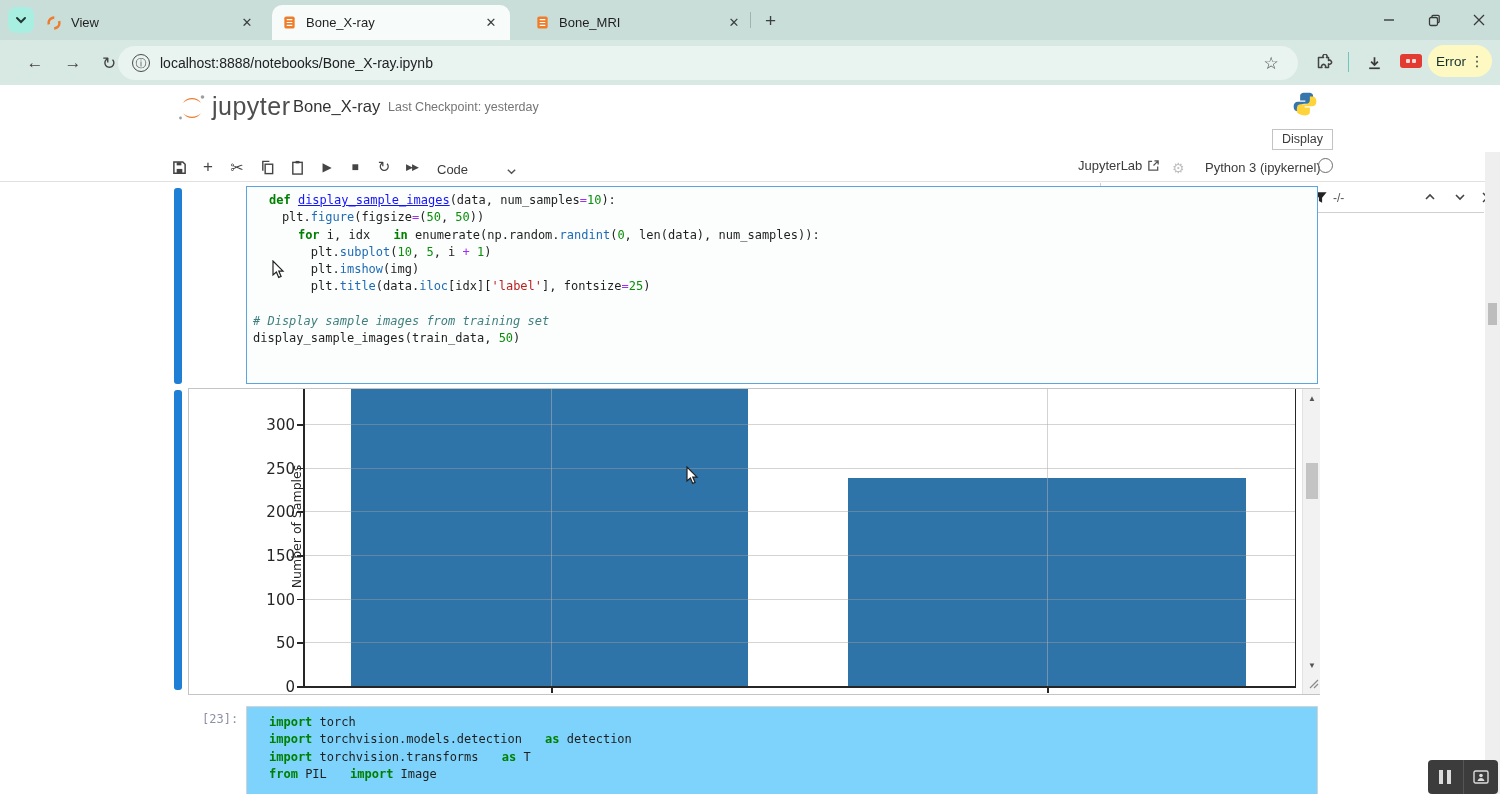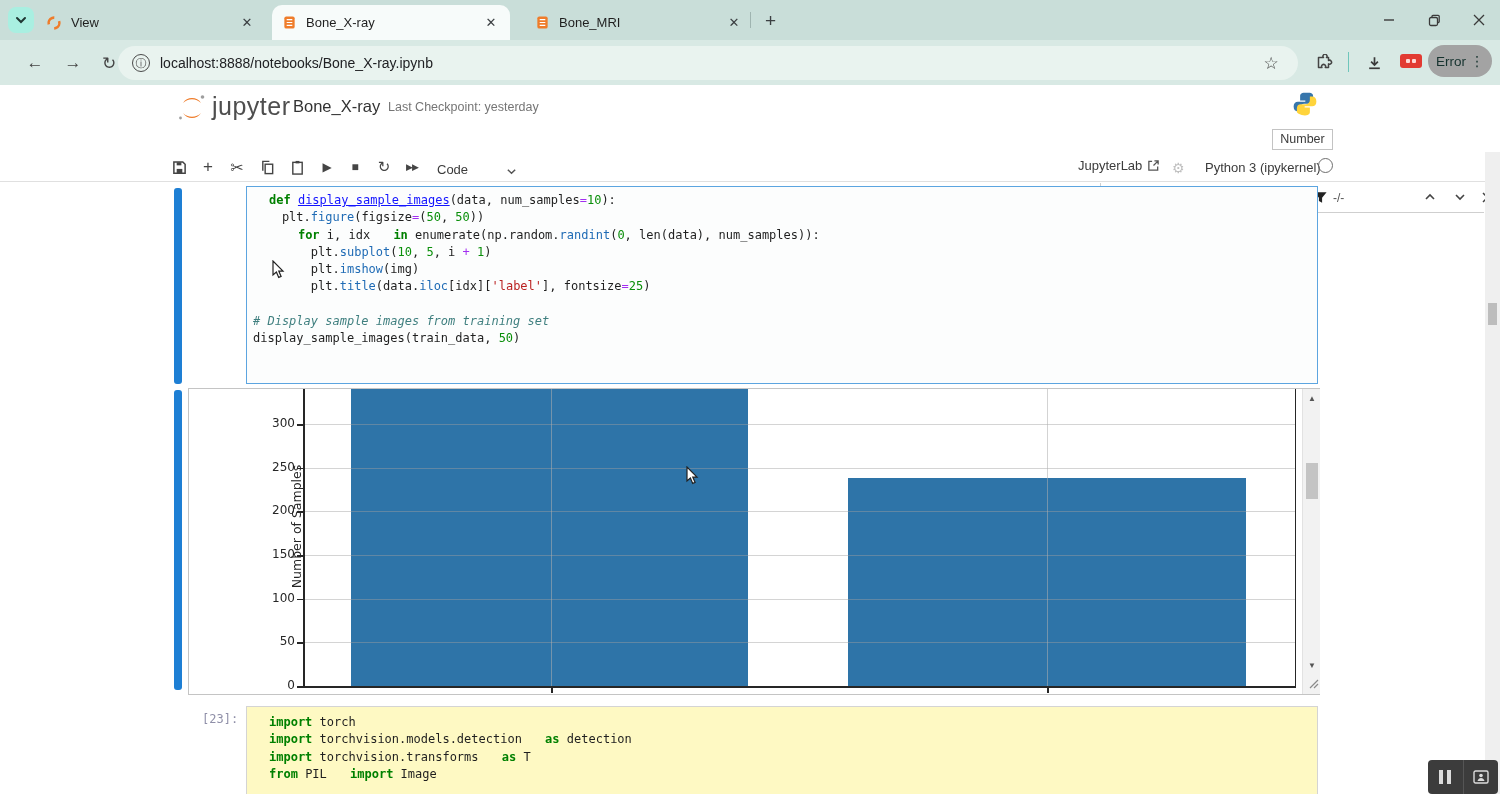--- a/index.html
+++ b/index.html
@@ -16,21 +16,21 @@
   .tab .label { flex:1; margin-left:9px; white-space:nowrap; overflow:hidden; }
   .tab .close { width:18px; height:18px; text-align:center; line-height:18px; font-size:13px; color:#3c4043; border-radius:50%; }
   .icon-btn { display:flex; align-items:center; justify-content:center; }
   #tab-search { left:8px; top:7px; width:26px; height:26px; border-radius:8px; background:#a9efe1; }
   #new-tab { left:758px; top:8px; width:25px; height:25px; font-size:19px; color:#3c4043; }
   .winctl { top:8px; width:30px; height:24px; color:#3a3a3a; font-size:15px; }
   .vdivider { width:1px; background:#9fb4b0; }
   #url-pill { left:118px; top:46px; width:1180px; height:34px; border-radius:17px; background:#e9f3ef; display:flex; align-items:center; }
   #url-text { margin-left:42px; font-size:14px; color:#202124; }
   .chrome-ico { color:#444; font-size:17px; }
-  #error-pill { left:1428px; top:45px; width:64px; height:32px; border-radius:16px; background:#a3a3a3; display:flex; align-items:center; justify-content:center; gap:4px; font-size:13.5px; color:#15322e; }
+  #error-pill { left:1428px; top:45px; width:64px; height:32px; border-radius:16px; background:#fef9c3; display:flex; align-items:center; justify-content:center; gap:4px; font-size:13.5px; color:#15322e; }
   #rec-badge { left:1400px; top:54px; width:22px; height:14px; background:#e23b32; border-radius:3px; display:flex; align-items:center; justify-content:center; gap:2px; }
   #rec-badge i { width:4px; height:4px; background:#ffd9d6; border-radius:1px; display:block; }
 
   
   #jlogo-text { left:212px; top:92px; font-size:25px; color:#4e4e4e; letter-spacing:.5px; }
   #nb-title { left:293px; top:97px; font-size:16.5px; color:#333; }
   #nb-checkpoint { left:388px; top:100px; font-size:12.5px; color:#757575; }
   #menubar { left:0; top:127px; width:1485px; height:25px; border-bottom:1px solid #dcdcdc; }
   .menu-item { position:absolute; top:4px; font-size:13.5px; color:#3b3b3b; }
   #trusted-btn { left:1272px; top:129px; width:61px; height:21px; border:1px solid #c3c3c3; background:#fff; font-size:12.5px; color:#3b3b3b; text-align:center; line-height:19px; }
@@ -60,32 +60,32 @@
   .tok-str { color:#ba2121; }
   .tok-op { color:#a22ff0; }
   .tok-com { color:#3f7f7f; font-style:italic; }
   .tok-pl { color:#1f1f1f; }
 
   #output-box { left:188px; top:388px; width:1132px; height:307px; background:#fff; border:1px solid #c4c4c4; }
   #plot { position:absolute; left:0; top:0; width:1112px; height:305px; overflow:hidden; }
   .gridline-h { position:absolute; height:1px; background:rgba(160,160,160,.45); }
   .gridline-v { position:absolute; width:1px; background:rgba(175,175,175,.55); }
   .spine { position:absolute; background:#262626; }
-  .ytick-label { position:absolute; width:34px; text-align:right; font-size:12px; color:#262626; font-family:"DejaVu Sans", sans-serif; }
+  .ytick-label { position:absolute; width:34px; text-align:right; font-size:15px; color:#262626; font-family:"DejaVu Sans", sans-serif; }
   .ytick-mark { position:absolute; width:6px; height:1.6px; background:#262626; }
   .xtick-mark { position:absolute; width:1.6px; height:5px; background:#262626; }
   #ylabel { position:absolute; left:46px; top:130px; transform:rotate(-90deg); transform-origin:center; font-size:12.5px; color:#262626; font-family:"DejaVu Sans", sans-serif; white-space:nowrap; }
   .bar-rect { position:absolute; }
 
   #out-scrollbar { position:absolute; left:1113px; top:0; width:18px; height:305px; background:#f2f2f2; border-left:1px solid #e2e2e2; }
   #out-thumb { position:absolute; left:3px; top:74px; width:12px; height:36px; background:#c4c4c4; }
   .sb-arrow { position:absolute; left:0; width:18px; text-align:center; font-size:8px; color:#555; }
 
   #import-prompt { left:202px; top:712px; font-family:"DejaVu Sans Mono", monospace; font-size:12px; color:#8f8fa8; }
-  #import-editor { left:246px; top:706px; width:1072px; height:88px; background:#fef9c3; border:1px solid #d4d4d4; border-bottom:none; padding:7px 0 0 6px; }
+  #import-editor { left:246px; top:706px; width:1072px; height:88px; background:#7dd3fc; border:1px solid #d4d4d4; border-bottom:none; padding:7px 0 0 6px; }
 
   
   #page-scroll { left:1485px; top:152px; width:15px; height:642px; background:#efefef; }
   #page-thumb { left:1488px; top:303px; width:9px; height:22px; background:#bdbdbd; }
   #rec-widget { left:1428px; top:760px; width:70px; height:34px; background:#3c3c3c; border-radius:4px; display:flex; }
   #rec-widget .seg { flex:1; display:flex; align-items:center; justify-content:center; border-right:1px solid #555; }
   #rec-widget .seg:last-child { border-right:none; }
   .pause-bars i { display:inline-block; width:4px; height:14px; background:#dcdcdc; margin:0 2px; }
 
   .cursor { position:absolute; z-index:50; }
@@ -192,21 +192,21 @@
   <div class="abs" id="jlogo-text">jupyter</div>
   <div class="abs" id="nb-title">Bone_X-ray</div>
   <div class="abs" id="nb-checkpoint">Last Checkpoint: yesterday</div>
   <div class="abs" style="left:1292px; top:91px; width:26px; height:26px;">
     <svg width="26" height="26" viewBox="0 0 16 16">
       <path fill="#3776ab" d="M8 1C5.2 1 5 2.3 5 3.2V5.8h3.2v.8H3.6C2.1 6.6 1 7.6 1 9.6s1.1 3 2.6 3H5v-2.1c0-1.5 1.1-2.6 2.6-2.6h3C11.9 7.9 13 6.9 13 5.4V3.2C13 2.3 12.8 1 10 1z"></path>
       <path fill="#ffd43b" d="M8 15c2.8 0 3-1.3 3-2.2V10.2H7.8v-.8h4.6c1.5 0 2.6-1 2.6-3s-1.1-3-2.6-3H11v2.1c0 1.5-1.1 2.6-2.6 2.6h-3C3.9 8.1 3 9.1 3 10.6v2.2C3 13.7 5.2 15 8 15z"></path>
     </svg>
   </div>
 
-  <div class="abs" id="trusted-btn">Number</div>
+  <div class="abs" id="trusted-btn">Display</div>
 
   <div class="abs" id="toolbar">
     <div class="tb-ico" style="left:168px;">
       <svg width="15" height="15" viewBox="0 0 16 16">
           <path d="M2 2h9.5L14 4.5V14H2z" fill="none" stroke="#444" stroke-width="1.6"></path>
           <rect x="5" y="9.5" width="6" height="4.5" fill="#444"></rect>
           <rect x="5" y="2.5" width="5" height="3.2" fill="#444"></rect>
         </svg>
     </div>
     <div class="tb-ico" style="left:197px; font-size:17px;">+</div>

